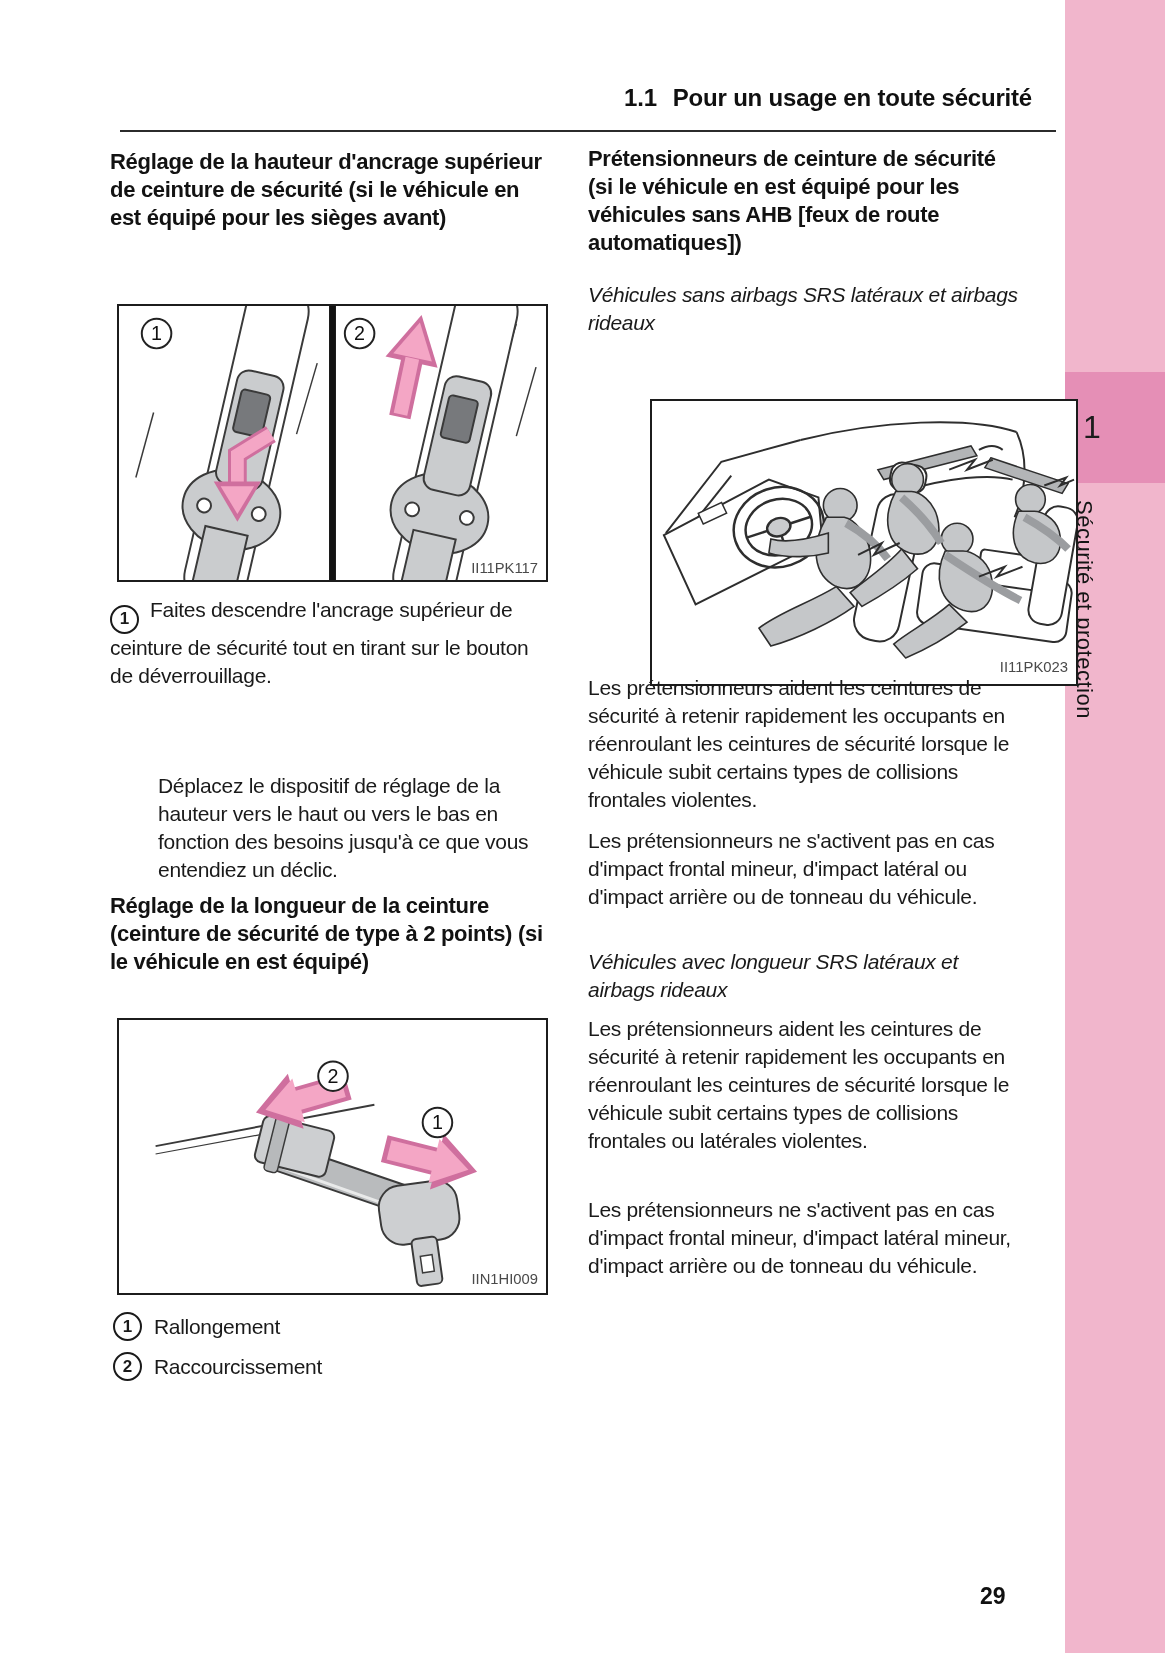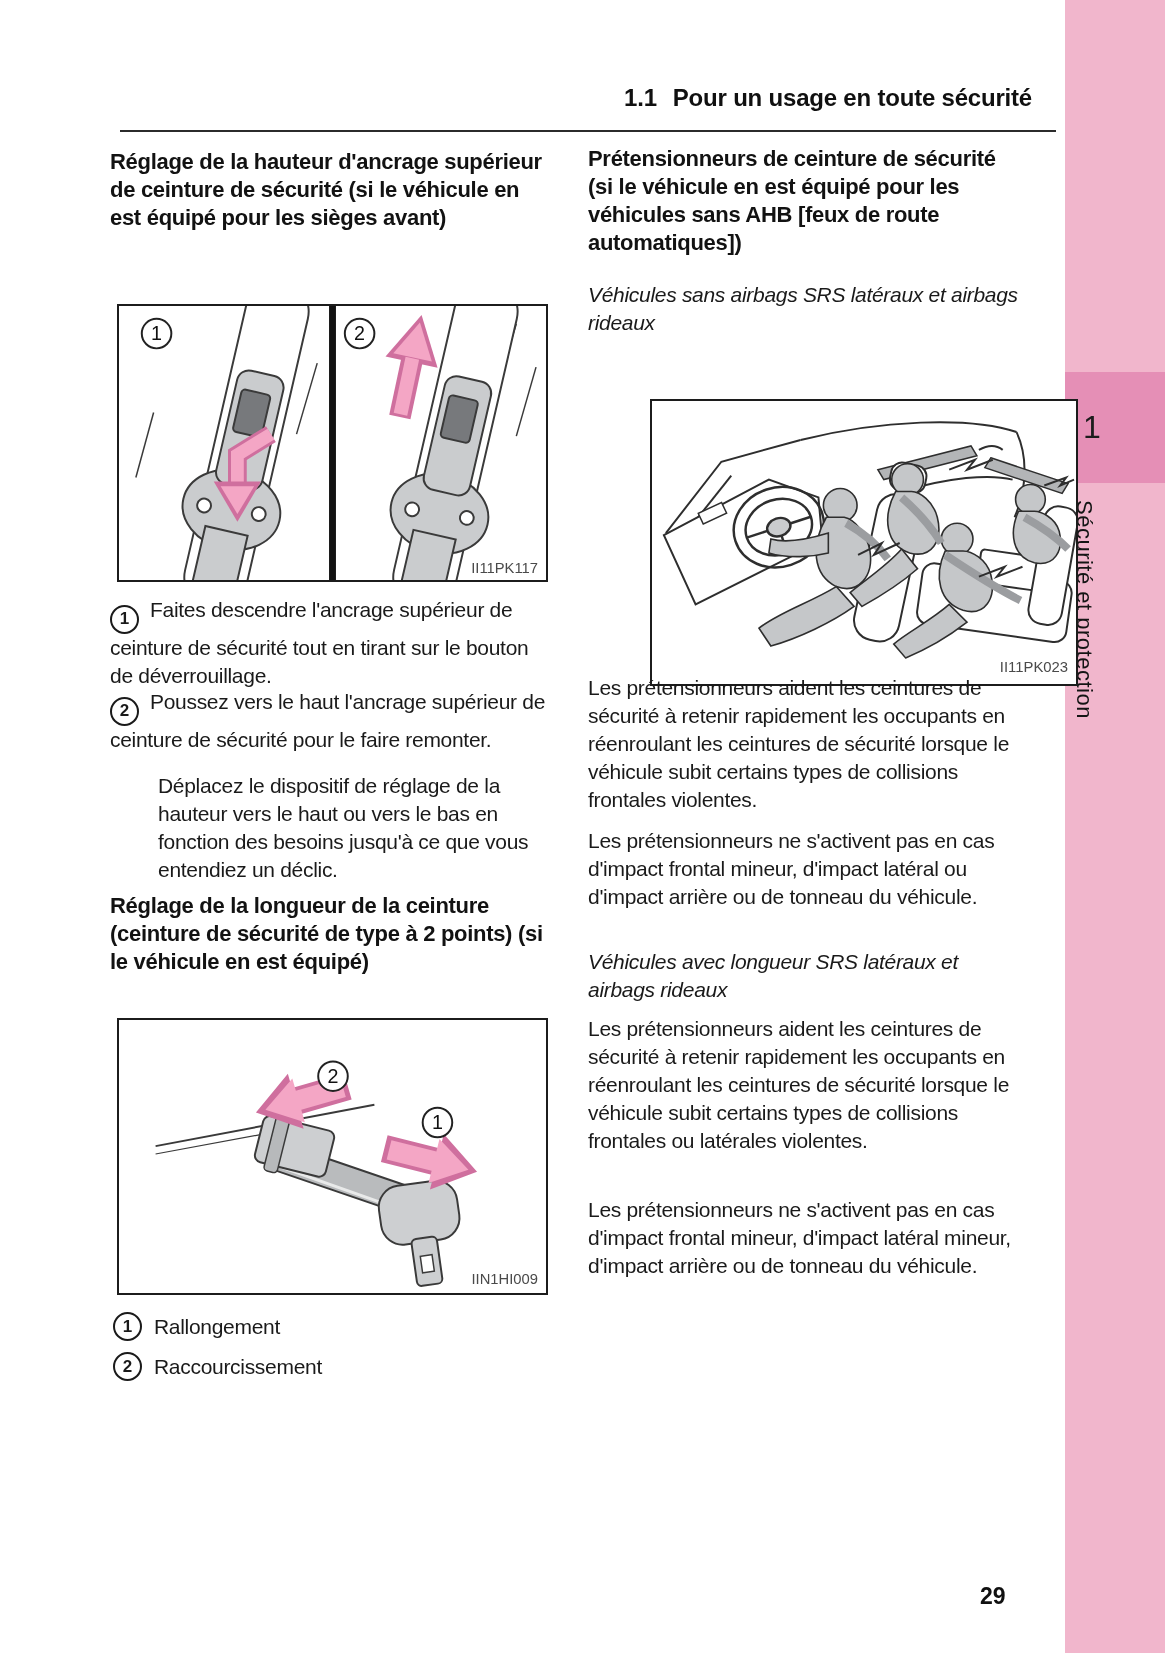--- a/index.html
+++ b/index.html
@@ -118,23 +118,20 @@
       <text x="37" y="35" text-anchor="middle" font-size="20" fill="#111">1</text>
       <circle cx="243" cy="28" r="15" fill="#fff" stroke="#222" stroke-width="2"></circle>
       <text x="243" y="35" text-anchor="middle" font-size="20" fill="#111">2</text>
       <text x="424" y="271" text-anchor="end" font-size="15" fill="#4a4a4a">II11PK117</text>
     </svg>
   </div>
 
   <p class="btxt" style="left:110px; top:596px; width:445px; margin:0;">
     <span class="num-circle">1</span><span>Faites descendre l'ancrage supérieur de ceinture de sécurité tout en tirant sur le bouton de déverrouillage.</span>
   </p>
-  <p class="btxt" style="left:110px; top:688px; width:445px; margin:0;">
-    <span class="num-circle">2</span><span>Poussez vers le haut l'ancrage supérieur de ceinture de sécurité pour le faire remonter.</span>
-  </p>
   <p class="btxt" style="left:158px; top:772px; width:396px; margin:0;">Déplacez le dispositif de réglage de la hauteur vers le haut ou vers le bas en fonction des besoins jusqu'à ce que vous entendiez un déclic.</p>
 
   <div class="btxt hbold" style="left:110px; top:892px; width:450px;">Réglage de la longueur de la ceinture (ceinture de sécurité de type à 2 points) (si le véhicule en est équipé)</div>
 
   <div class="figure" style="left:117px; top:1018px; width:431px; height:277px;">
     <svg viewBox="0 0 431 277">
       <line x1="36" y1="128" x2="258" y2="86" stroke="#3a3a3a" stroke-width="2"></line>
       <line x1="36" y1="136" x2="160" y2="113" stroke="#3a3a3a" stroke-width="1.2"></line>
       <polygon points="150,120 302,172 302,202 150,150" fill="#b9bbbd" stroke="#3a3a3a" stroke-width="2"></polygon>
       <line x1="154" y1="146" x2="298" y2="197" stroke="#e9eaea" stroke-width="3"></line>

